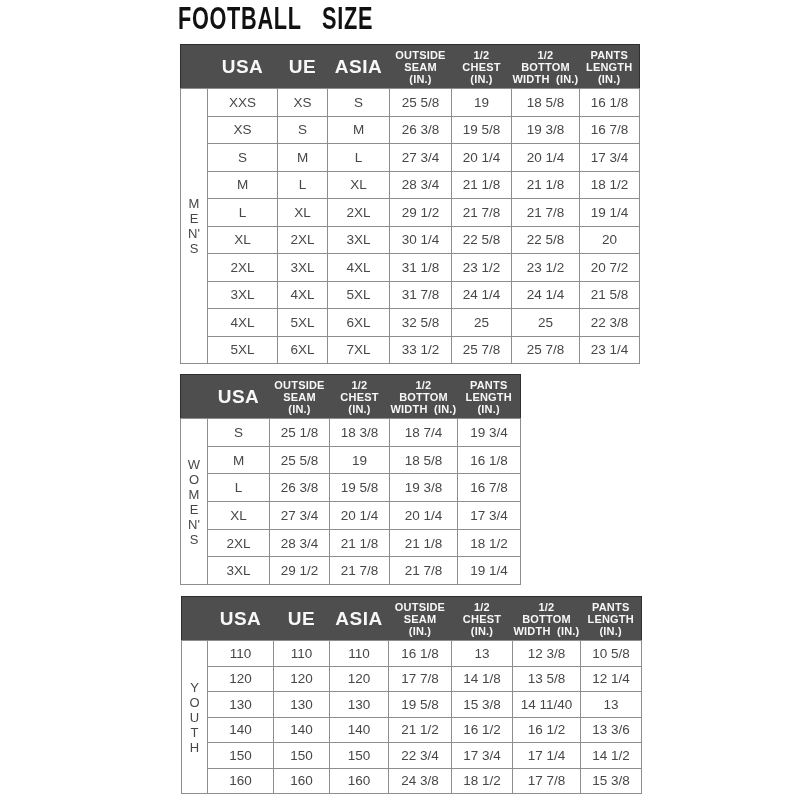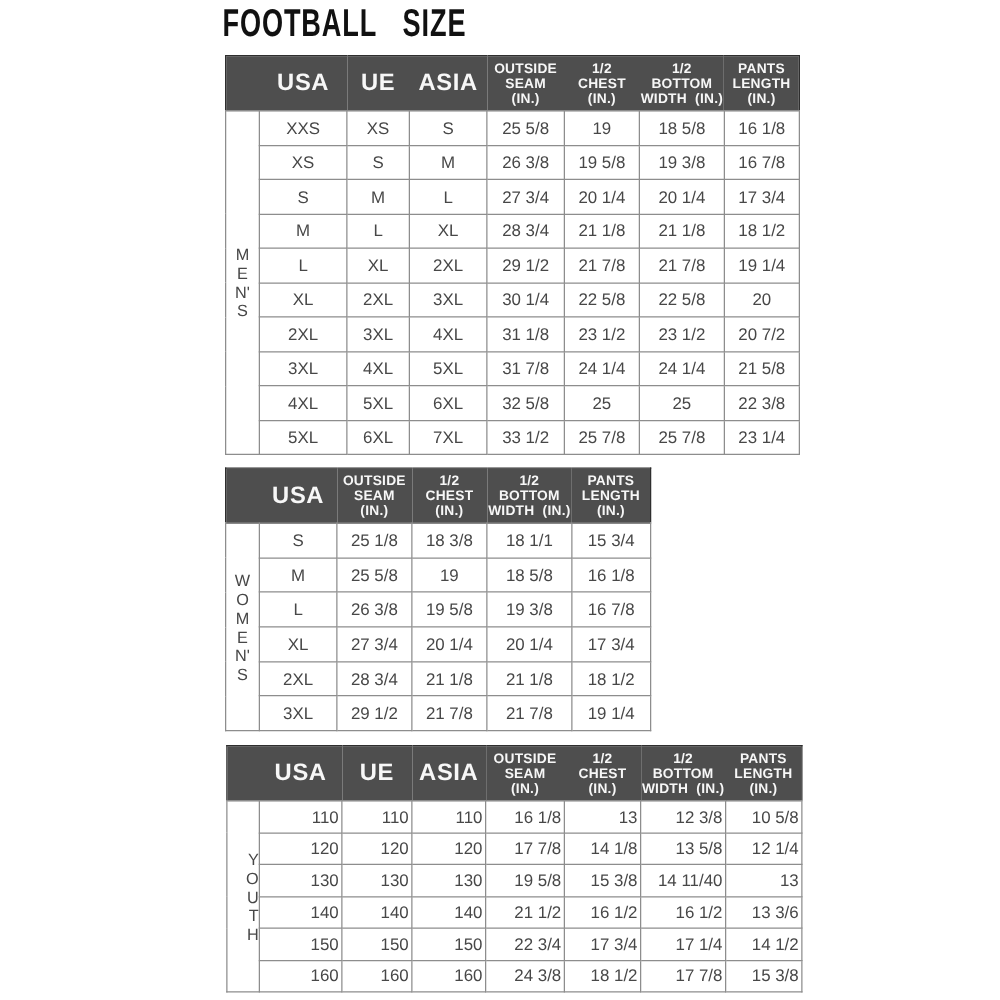--- a/index.html
+++ b/index.html
@@ -72,21 +72,21 @@
   td {
     border: 1px solid #8d8d8d;
     text-align: center;
     vertical-align: middle;
     font-size: 13.5px;
     color: #474747;
     padding: 0 2px;
   }
   #table-mens td   { height: 26.5px; }
   #table-womens td { height: 26.7px; }
-  #table-youth td  { height: 24.5px; text-align: right; }
+  #table-youth td  { height: 24.5px; }
   td.side-label {
     font-size: 13px;
     line-height: 15px;
     color: #474747;
     white-space: pre-line;
     padding: 0;
   }
 </style>
 </head>
 <body>
@@ -255,22 +255,22 @@
           <tr>
             <td rowspan="6" class="side-label">W
 O
 M
 E
 N'
 S</td>
             <td>S</td>
             <td>25 1/8</td>
             <td>18 3/8</td>
-            <td>18 1/1</td>
-            <td>15 3/4</td>
+            <td>18 7/4</td>
+            <td>19 3/4</td>
           </tr>
           <tr>
             <td>M</td>
             <td>25 5/8</td>
             <td>19</td>
             <td>18 5/8</td>
             <td>16 1/8</td>
           </tr>
           <tr>
             <td>L</td>

